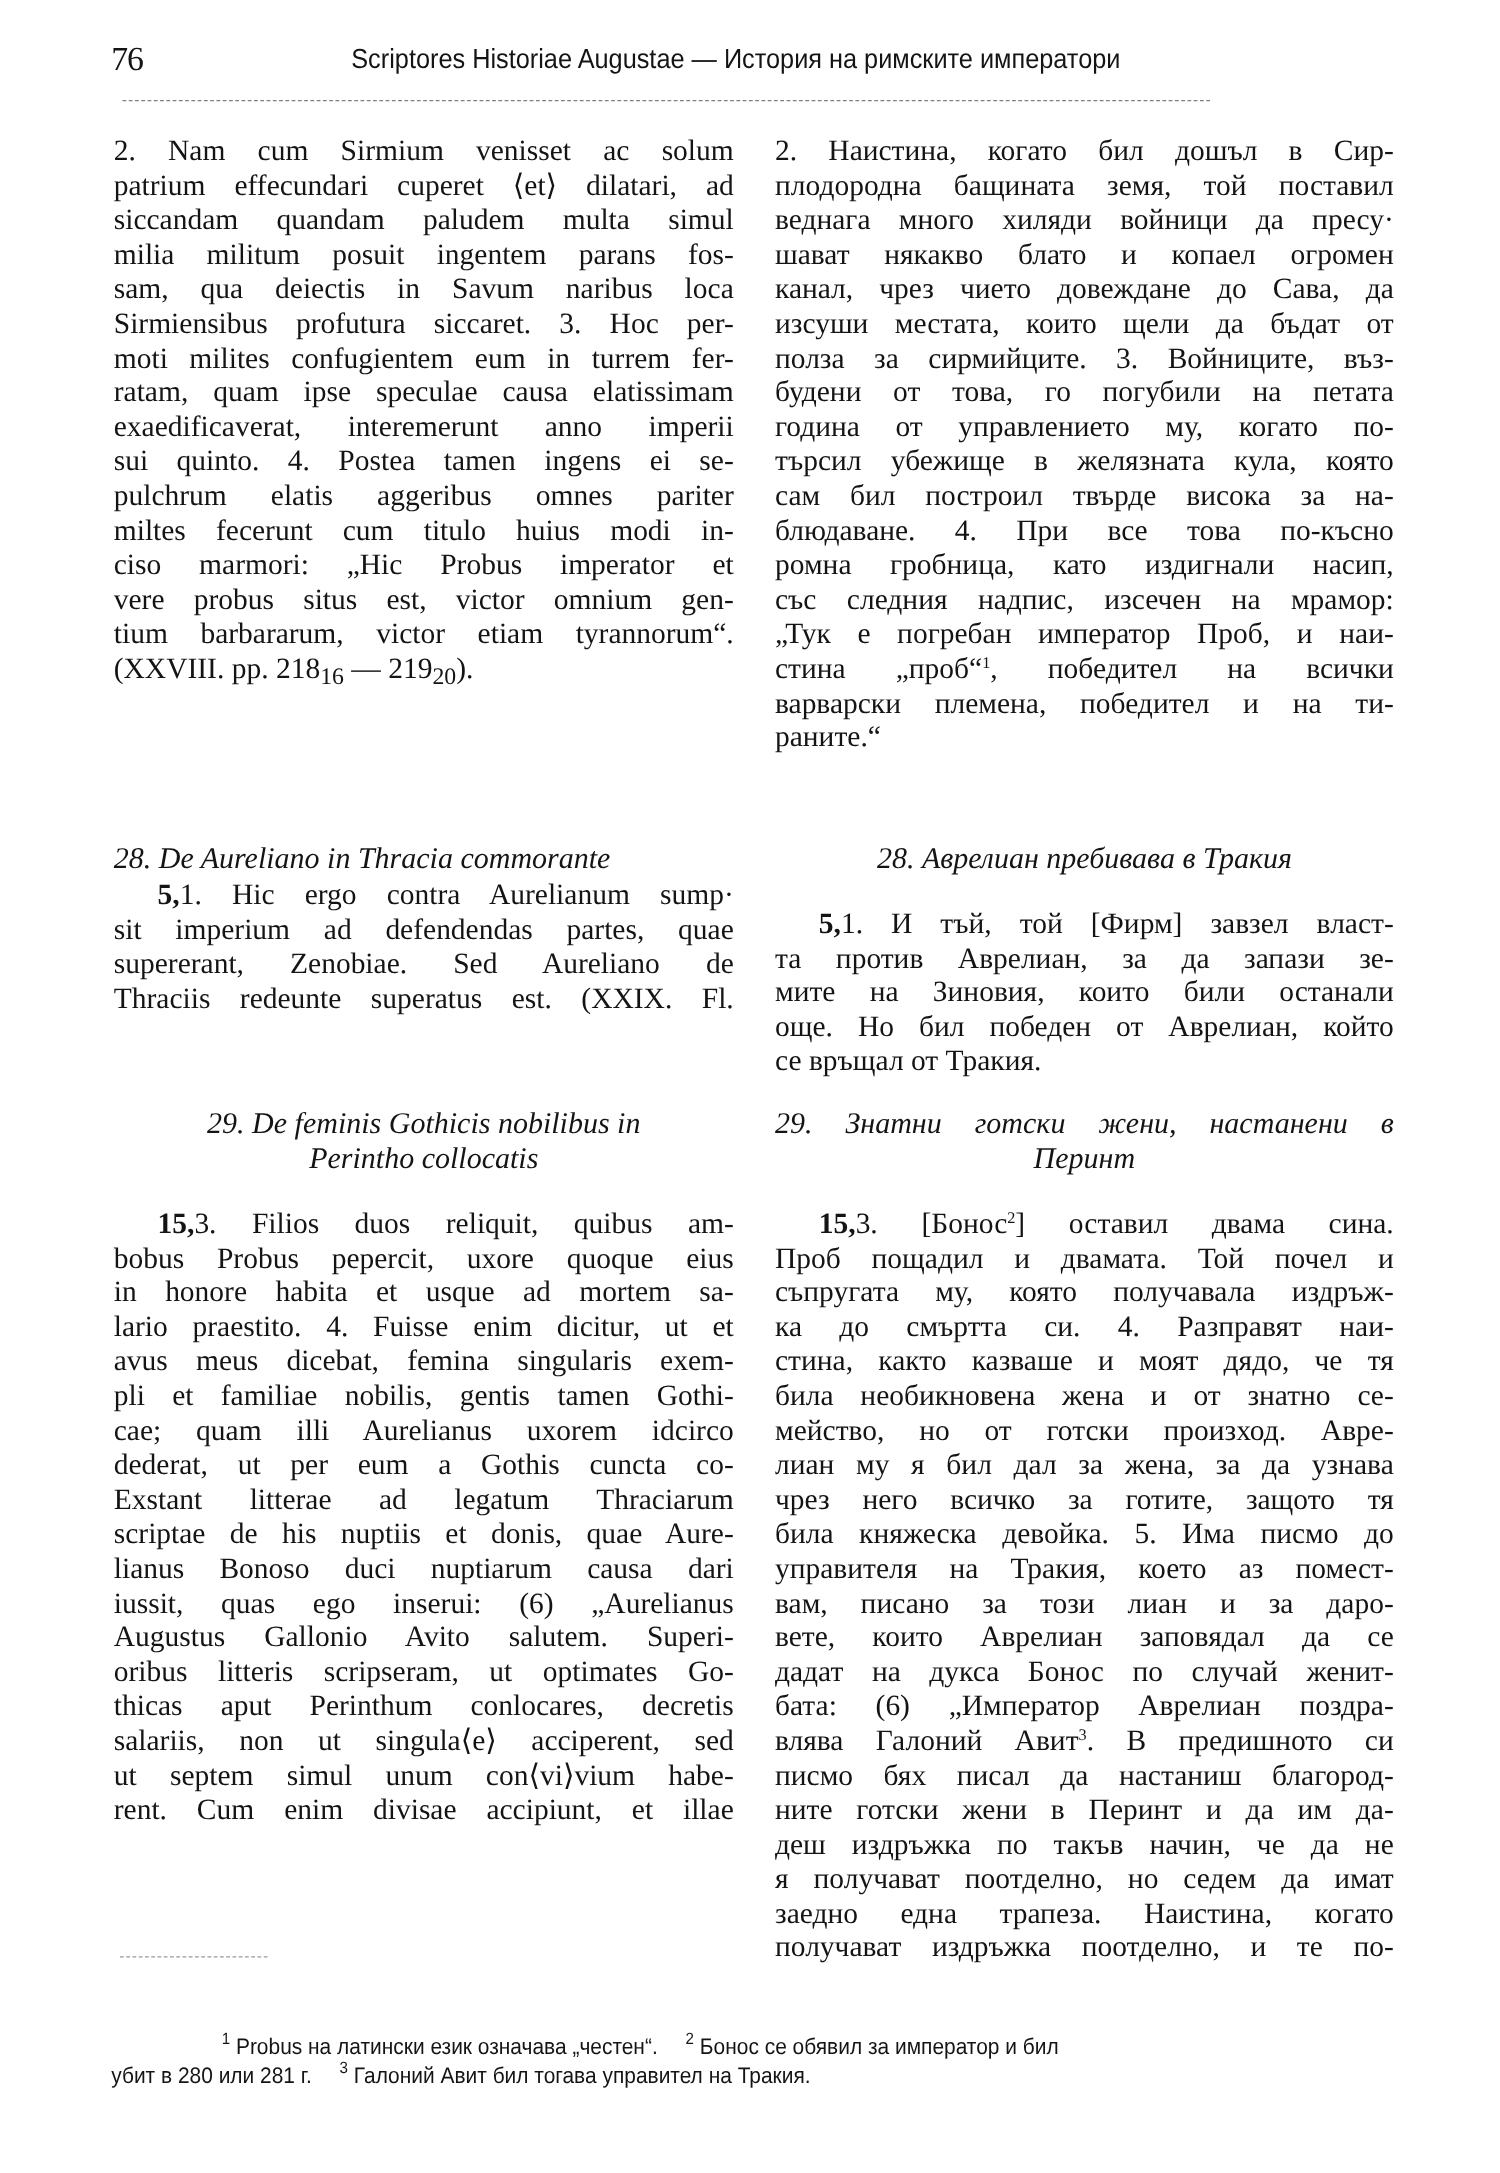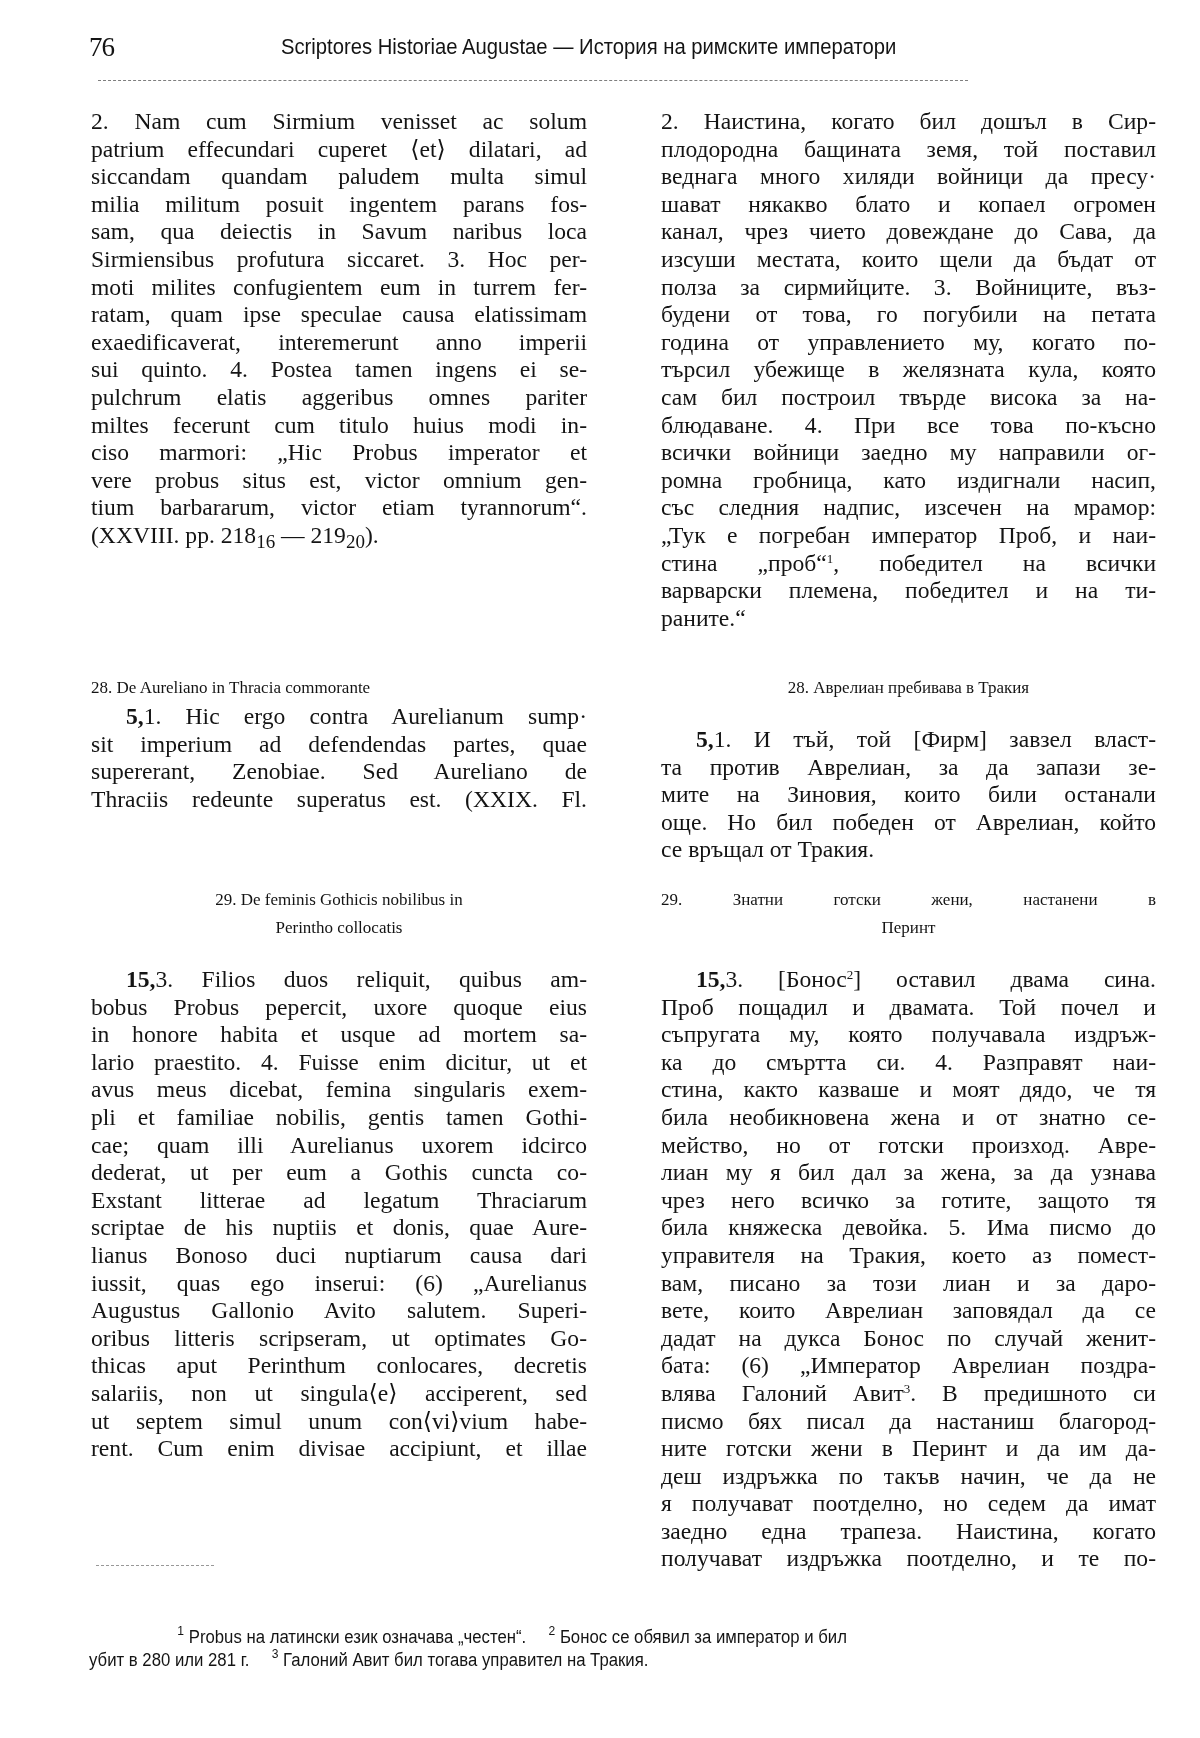--- a/index.html
+++ b/index.html
@@ -9,26 +9,26 @@
 
   .running-head { position: absolute; top: 26px; left: 89px; width: 1022px; height: 40px; }
   .page-number { position: absolute; left: 0; top: 6px; font-size: 27px; font-family: "Liberation Serif", serif; letter-spacing: -1px; }
   .running-title { position: absolute; left: 192px; top: 8px; font-size: 22px;
                    font-family: "Liberation Sans", sans-serif; transform: scaleX(0.92); transform-origin: left top; white-space: nowrap; }
   .head-rule { position: absolute; left: 98px; top: 80px; width: 870px; height: 0;
                border-top: 1.5px dashed #3a3a3a; opacity: 0.65; }
 
   .col { position: absolute; font-size: 23.6px; line-height: 27.6px; }
   .col-latin { left: 91px; width: 496px; }
-  .col-bg { left: 620px; width: 495px; margin-left: 41px; }
+  .col-bg { left: 620px; width: 495px; }
   .line { display: block; white-space: nowrap; text-align: justify; text-align-last: justify; height: 27.6px; }
   .line.last { text-align-last: left; }
   .line.center { text-align: center; text-align-last: center; }
   .line.indent { padding-left: 35px; }
-  .heading { font-size: 17px; }
+  .heading { font-style: italic; font-size: 24px; }
   .bold-num { font-weight: bold; }
   sub { font-size: 19px; vertical-align: -5px; line-height: 0; }
   sup { font-size: 13px; vertical-align: 8px; line-height: 0; }
 
   .footnote-rule { position: absolute; left: 96px; top: 1565px; width: 118px; border-top: 1.5px dashed #555; opacity: 0.6; }
   .footnotes { position: absolute; left: 89px; top: 1626px; width: 1024px; font-size: 18px; line-height: 23px;
                font-family: "Liberation Sans", sans-serif; transform: scaleX(0.93); transform-origin: left top; }
   .fn-line { display: block; white-space: nowrap; }
   .fn-line.first { text-indent: 95px; }
   .fn-gap { display: inline-block; width: 24px; }
@@ -109,21 +109,20 @@
         <span class="line">веднага много хиляди войници да пресу·</span>
         <span class="line">шават някакво блато и копаел огромен</span>
         <span class="line">канал, чрез чието довеждане до Сава, да</span>
         <span class="line">изсуши местата, които щели да бъдат от</span>
         <span class="line">полза за сирмийците. 3. Войниците, въз-</span>
         <span class="line">будени от това, го погубили на петата</span>
         <span class="line">година от управлението му, когато по-</span>
         <span class="line">търсил убежище в желязната кула, която</span>
         <span class="line">сам бил построил твърде висока за на-</span>
         <span class="line">блюдаване. 4. При все това по-късно</span>
-        <span class="line">всички войници заедно му направили ог-</span>
         <span class="line">ромна гробница, като издигнали насип,</span>
         <span class="line">със следния надпис, изсечен на мрамор:</span>
         <span class="line">„Тук е погребан император Проб, и наи-</span>
       </div>
     <span class="line"><span>стина „проб“</span><sup>1</sup><span>, победител на всички</span></span>
     <span class="line">варварски племена, победител и на ти-</span>
     <span class="line last">раните.“</span>
   </div>
 
   <div class="col col-bg" style="top:674px;">

